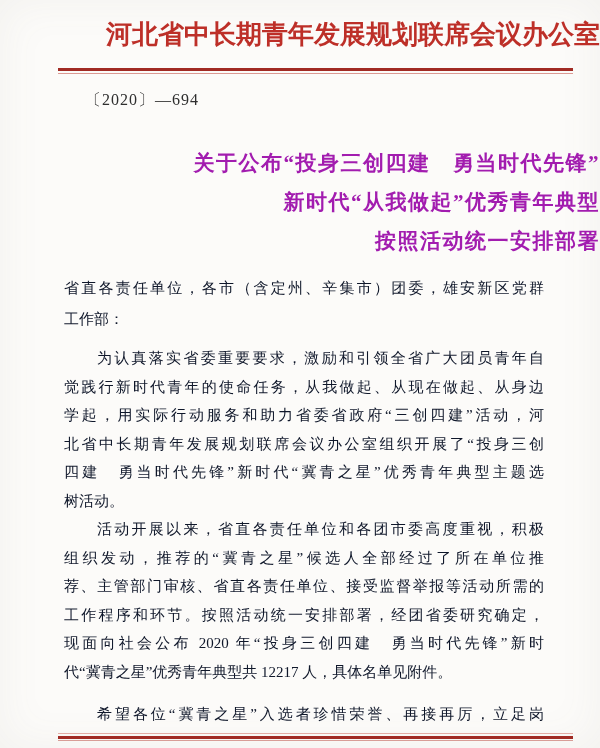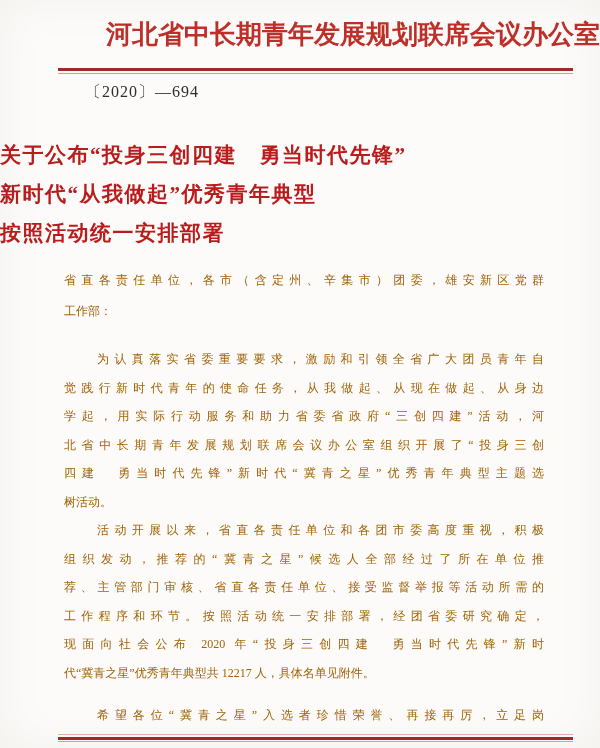--- a/index.html
+++ b/index.html
@@ -22,43 +22,43 @@
     font-weight: bold;
     line-height: 40px;
     letter-spacing: 0px;
     white-space: nowrap;
   }
   .rule-top { margin: 13px 27px 0 58px; }
   .rule-top .dark  { height: 3px; background: #a12b24; }
   .rule-top .light { height: 1px; background: #dc9a94; margin-top: 2px; }
 
   .doc-number {
-    margin: 8px 0 0 85px;
+    margin: 16px 0 0 85px;
     font-size: 16px;
     line-height: 20px;
     color: #2e2e2e;
     letter-spacing: 1px;
   }
   .title {
     margin-top: 34px;
-    text-align: left;
+    text-align: right;
     font-size: 21px;
     font-weight: bold;
-    color: #b91c1c;
+    color: #a21caf;
     line-height: 39px;
     letter-spacing: 1.5px;
   }
   .body-text {
     margin: 12px 56px 0 64px;
-    font-size: 12px;
-    color: #a16207;
+    font-size: 15px;
+    color: #0f172a;
   }
   .salutation { line-height: 31px; }
   .para { line-height: 28.5px; }
-  .para.p1 { margin-top: 18px; }
+  .para.p1 { margin-top: 9px; }
   .para.p3 { margin-top: 14px; }
   .jl { text-align: justify; text-align-last: justify; }
   .ll { text-align: center; text-align-last: left; }
   .ind { text-indent: 33px; }
 
   .rule-bottom { margin: 4px 27px 0 58px; }
   .rule-bottom .lightA { height: 1px; background: #e3aca6; }
   .rule-bottom .dark   { height: 3px; background: #a12b24; margin-top: 2px; }
   .rule-bottom .lightB { height: 1px; background: #d89d97; margin-top: 1px; }
 </style>

